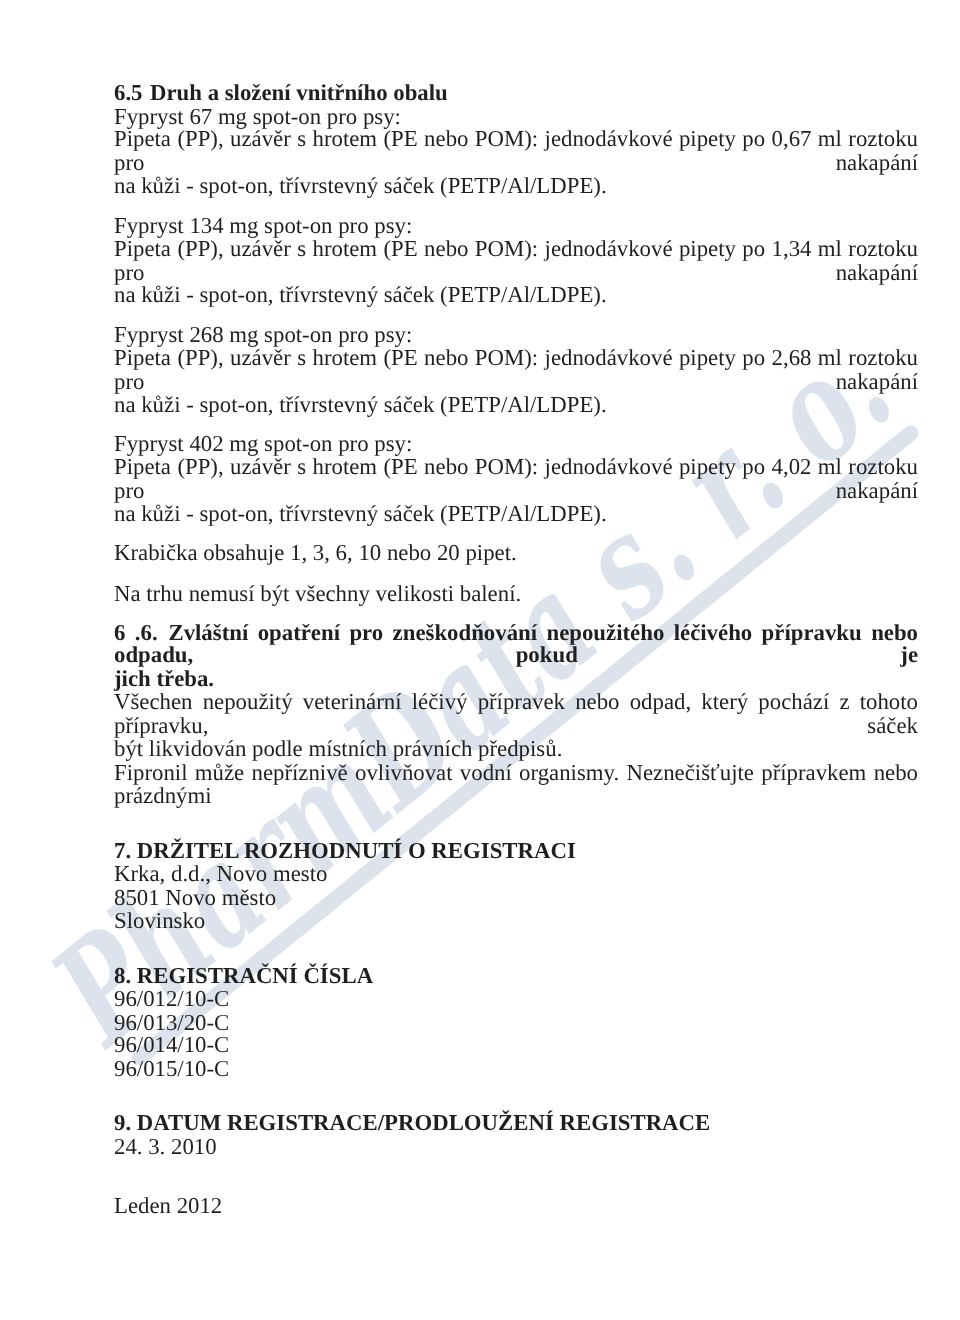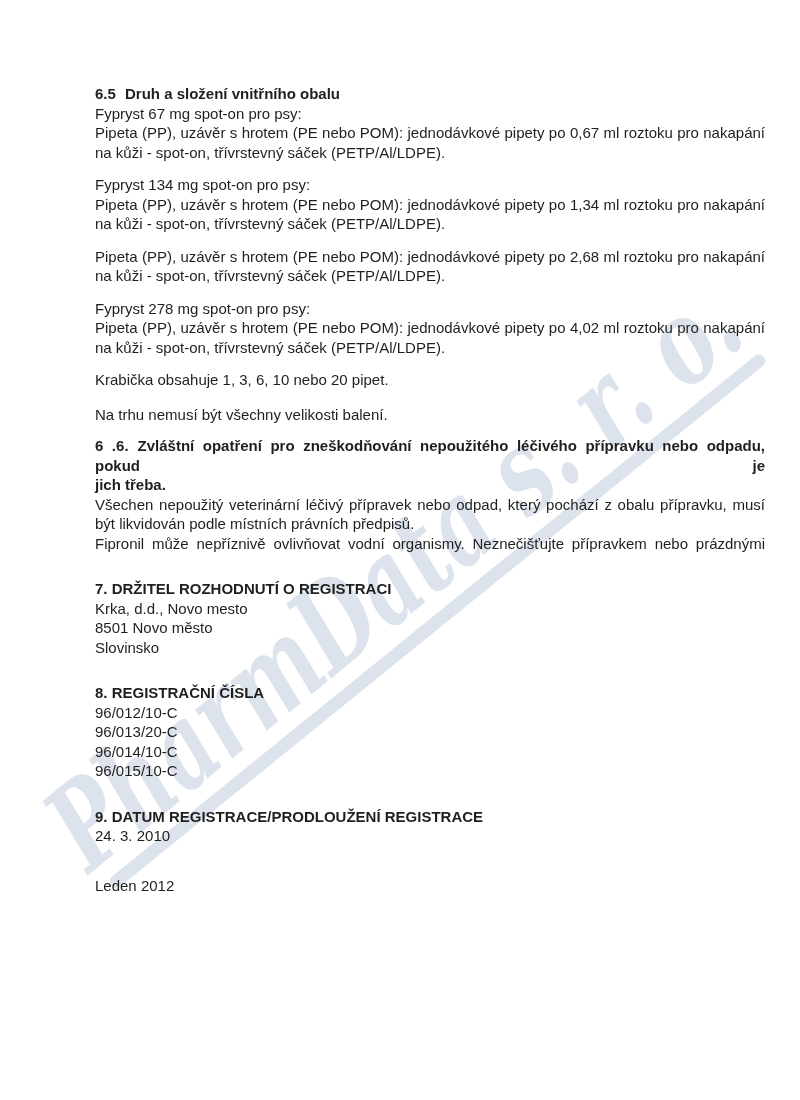--- a/index.html
+++ b/index.html
@@ -3,22 +3,22 @@
 <meta charset="utf-8">
 <style>
   html,body{margin:0;padding:0;background:#ffffff;}
   .page{
     position:relative;width:800px;height:1100px;background:#ffffff;overflow:hidden;
     font-family:"Liberation Sans","DejaVu Sans",sans-serif;
     color:#1f1f1f;
   }
   .watermark{position:absolute;left:0;top:0;z-index:0;}
   .doc{
-    position:absolute;left:95px;top:84px;width:670px;z-index:1;
-    font-size:15px;line-height:19.5px;
+    position:absolute;left:95px;top:68px;width:670px;z-index:1;
+    font-size:19px;line-height:19.5px;font-family:Liberation Serif, serif;
   }
   .doc p,.doc div.ln{margin:0;padding:0;}
   .b{font-weight:700;}
   .jfull{text-align:justify;text-align-last:justify;}
   .hnum{display:inline-block;width:30px;}
   .h66num{margin-right:9px;}
   .g12{height:12px;} .g13{height:13px;} .g15{height:15px;}
   .g26{height:26px;} .g30{height:30px;}
 </style>
 </head>
@@ -40,37 +40,38 @@
     <p>Fypryst 67 mg spot-on pro psy:</p>
     <div class="ln jfull">Pipeta (PP), uzávěr s hrotem (PE nebo POM): jednodávkové pipety po 0,67 ml roztoku pro nakapání</div>
     <p>na kůži - spot-on, třívrstevný sáček (PETP/Al/LDPE).</p>
     <div class="g13"></div>
 
     <p>Fypryst 134 mg spot-on pro psy:</p>
     <div class="ln jfull">Pipeta (PP), uzávěr s hrotem (PE nebo POM): jednodávkové pipety po 1,34 ml roztoku pro nakapání</div>
     <p>na kůži - spot-on, třívrstevný sáček (PETP/Al/LDPE).</p>
     <div class="g13"></div>
 
+    <p>Fypryst 268 mg spot-on pro psy:</p>
     <div class="ln jfull">Pipeta (PP), uzávěr s hrotem (PE nebo POM): jednodávkové pipety po 2,68 ml roztoku pro nakapání</div>
     <p>na kůži - spot-on, třívrstevný sáček (PETP/Al/LDPE).</p>
     <div class="g13"></div>
 
-    <p>Fypryst 278 mg spot-on pro psy:</p>
+    <p>Fypryst 402 mg spot-on pro psy:</p>
     <div class="ln jfull">Pipeta (PP), uzávěr s hrotem (PE nebo POM): jednodávkové pipety po 4,02 ml roztoku pro nakapání</div>
     <p>na kůži - spot-on, třívrstevný sáček (PETP/Al/LDPE).</p>
     <div class="g13"></div>
 
     <p>Krabička obsahuje 1, 3, 6, 10 nebo 20 pipet.</p>
     <div class="g15"></div>
     <p>Na trhu nemusí být všechny velikosti balení.</p>
     <div class="g12"></div>
 
     <div class="ln jfull b"><span class="h66num">6 .6.</span><span>Zvláštní opatření pro zneškodňování nepoužitého léčivého přípravku nebo odpadu, pokud je</span></div>
     <p class="b">jich třeba.</p>
-    <div class="ln jfull">Všechen nepoužitý veterinární léčivý přípravek nebo odpad, který pochází z obalu přípravku,  musí</div>
+    <div class="ln jfull">Všechen nepoužitý veterinární léčivý přípravek nebo odpad, který pochází z tohoto přípravku,  sáček</div>
     <p>být likvidován podle místních právních předpisů.</p>
     <div class="ln jfull">Fipronil může nepříznivě ovlivňovat vodní organismy. Neznečišťujte přípravkem nebo prázdnými</div>
     <div class="g26"></div>
 
     <p class="b">7. DRŽITEL ROZHODNUTÍ O REGISTRACI</p>
     <p>Krka, d.d., Novo mesto</p>
     <p>8501 Novo město</p>
     <p>Slovinsko</p>
     <div class="g26"></div>
 

